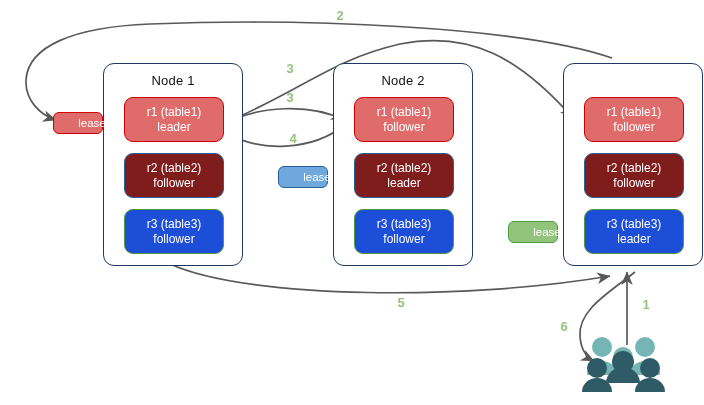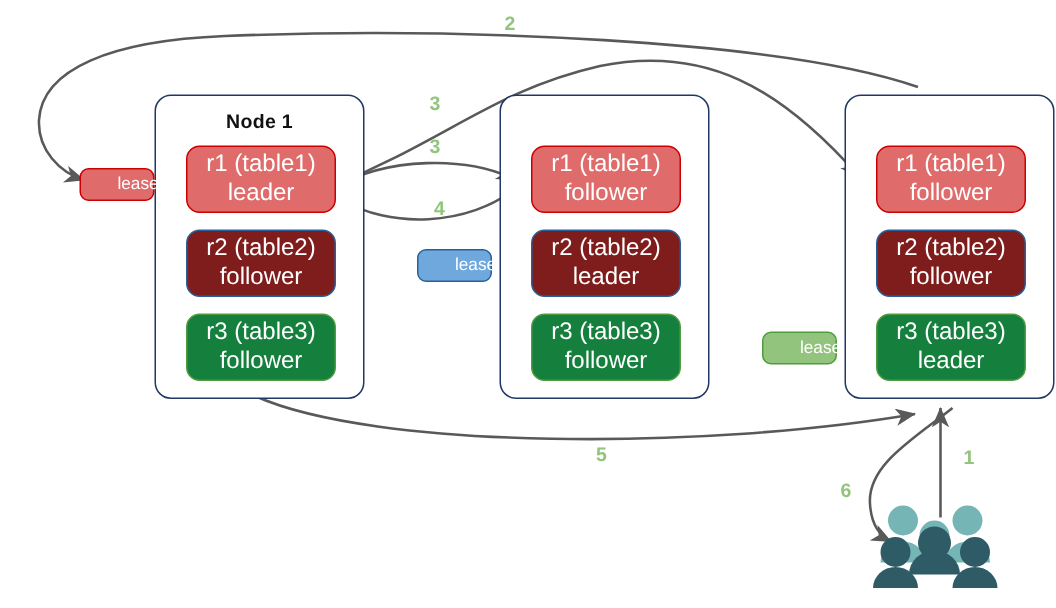--- a/index.html
+++ b/index.html
@@ -4,29 +4,29 @@
 <style>
   html,body{margin:0;padding:0;background:#ffffff;}
   body{width:704px;height:405px;overflow:hidden;
        font-family:"Liberation Sans", sans-serif;}
   #stage{position:relative;width:704px;height:405px;background:#fff;}
 
   
   .node{position:absolute;box-sizing:border-box;background:#ffffff;
         border:1.6px solid #1f3864;border-radius:11px;}
   .node-title{position:absolute;left:0;right:0;top:9px;text-align:center;
-        font-size:13px;font-weight:bold;color:#111111;letter-spacing:.2px;}
+        font-size:13px;font-weight:normal;color:#111111;letter-spacing:.2px;}
 
   
   .chip{position:absolute;box-sizing:border-box;border-radius:9px;
         display:flex;align-items:center;justify-content:center;
-        text-align:center;line-height:1.18;color:#ffffff;font-size:16px;}
+        text-align:center;line-height:1.18;color:#ffffff;font-size:12px;}
   .chip.red{background:#e06b6b;border:1.6px solid #cc0000;}
   .chip.blue{background:#7f1d1d;border:1.6px solid #2a6099;}
-  .chip.green{background:#15803d;border:1.6px solid #4f9b3f;}
+  .chip.green{background:#1d4ed8;border:1.6px solid #4f9b3f;}
 
   
   .lease{position:absolute;box-sizing:border-box;border-radius:6px;
          display:flex;align-items:center;justify-content:center;
          color:#ffffff;font-size:11.5px;padding-left:28px;}
   .lease.red{background:#e06b6b;border:1.6px solid #cc0000;}
   .lease.blue{background:#6fa8dc;border:1.6px solid #2a6099;}
   .lease.green{background:#93c47d;border:1.6px solid #4f9b3f;}
 
   
@@ -75,20 +75,21 @@
       <span><span>r2 (table2)</span><br>
       <span>follower</span></span>
     </div>
     <div class="chip green" style="left:20px;top:145px;width:100px;height:45px;">
       <span><span>r3 (table3)</span><br>
       <span>follower</span></span>
     </div>
   </div>
 
   <div class="node" style="left:333px;top:63px;width:140px;height:203px;">
+    <div class="node-title">Node 2</div>
     <div class="chip red" style="left:20px;top:33px;width:100px;height:45px;">
       <span><span>r1 (table1)</span><br>
       <span>follower</span></span>
     </div>
     <div class="chip blue" style="left:20px;top:89px;width:100px;height:45px;">
       <span><span>r2 (table2)</span><br>
       <span>leader</span></span>
     </div>
     <div class="chip green" style="left:20px;top:145px;width:100px;height:45px;">
       <span><span>r3 (table3)</span><br>

